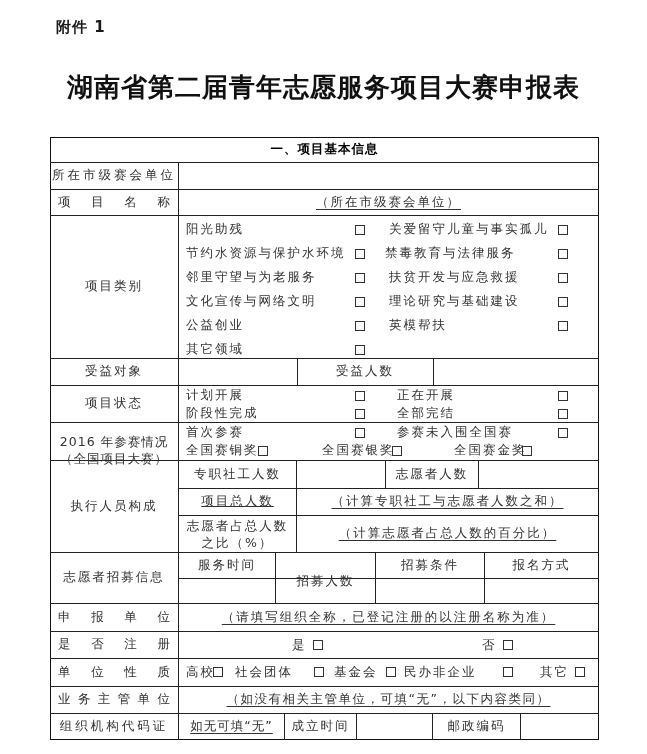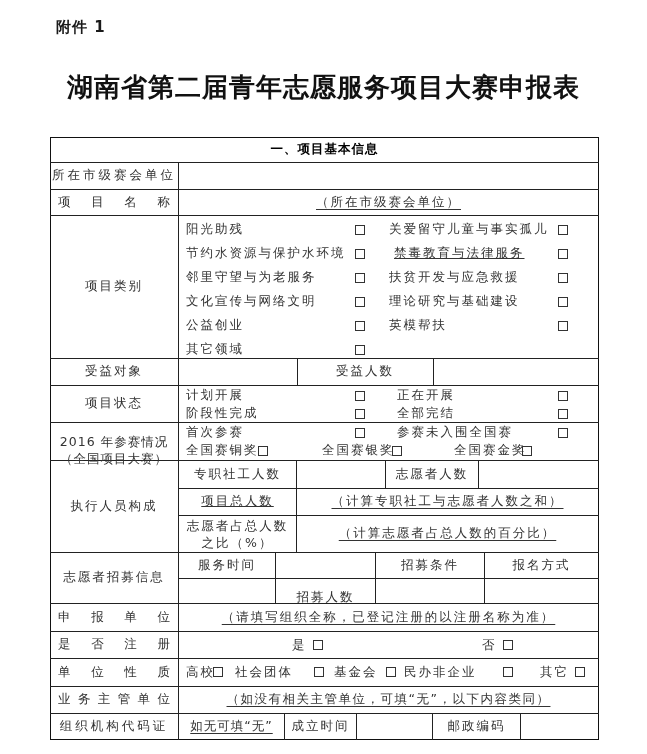--- a/index.html
+++ b/index.html
@@ -90,21 +90,21 @@
     <div class="opt" style="left:186px;top:317px;">公益创业</div>
     <div class="opt" style="left:186px;top:341px;">其它领域</div>
     <span class="box chk" style="left:355px;top:225px;"></span>
     <span class="box chk" style="left:355px;top:249px;"></span>
     <span class="box chk" style="left:355px;top:273px;"></span>
     <span class="box chk" style="left:355px;top:297px;"></span>
     <span class="box chk" style="left:355px;top:321px;"></span>
     <span class="box chk" style="left:355px;top:345px;"></span>
 
     <div class="opt" style="left:389px;top:221px;">关爱留守儿童与事实孤儿</div>
-    <div class="opt" style="left:394px;top:245px;text-decoration:underline;">禁毒教育与法律服务</div>
+    <div class="opt" style="left:385px;top:245px;">禁毒教育与法律服务</div>
     <div class="opt" style="left:389px;top:269px;">扶贫开发与应急救援</div>
     <div class="opt" style="left:389px;top:293px;">理论研究与基础建设</div>
     <div class="opt" style="left:389px;top:317px;">英模帮扶</div>
     <span class="box chk" style="left:558px;top:225px;"></span>
     <span class="box chk" style="left:558px;top:249px;"></span>
     <span class="box chk" style="left:558px;top:273px;"></span>
     <span class="box chk" style="left:558px;top:297px;"></span>
     <span class="box chk" style="left:558px;top:321px;"></span>
   </div>
 
@@ -150,21 +150,21 @@
   <div class="cell two" style="left:179px;top:515px;width:117px;height:37px;">
     <span>志愿者占总人数</span>
     <span>之比（%）</span>
   </div>
   <div class="cell" style="left:297px;top:515px;width:301px;height:37px;">
     <span class="u">（计算志愿者占总人数的百分比）</span>
   </div>
 
   <div class="cell" style="left:50px;top:552px;width:128px;height:51px;">志愿者招募信息</div>
   <div class="cell" style="left:179px;top:552px;width:96px;height:26px;">服务时间</div>
-  <div class="cell" style="left:276px;top:584px;width:99px;height:26px;">招募人数</div>
+  <div class="cell" style="left:276px;top:568px;width:99px;height:26px;">招募人数</div>
   <div class="cell" style="left:376px;top:552px;width:108px;height:26px;">招募条件</div>
   <div class="cell" style="left:485px;top:552px;width:113px;height:26px;">报名方式</div>
   <div class="cell" style="left:179px;top:578px;width:96px;height:25px;"></div>
   <div class="cell" style="left:276px;top:578px;width:99px;height:25px;"></div>
   <div class="cell" style="left:376px;top:578px;width:108px;height:25px;"></div>
   <div class="cell" style="left:485px;top:578px;width:113px;height:25px;"></div>
 
   <div class="cell spread" style="left:50px;top:603px;width:128px;height:28px;">
     <span>申</span>
     <span>报</span>

